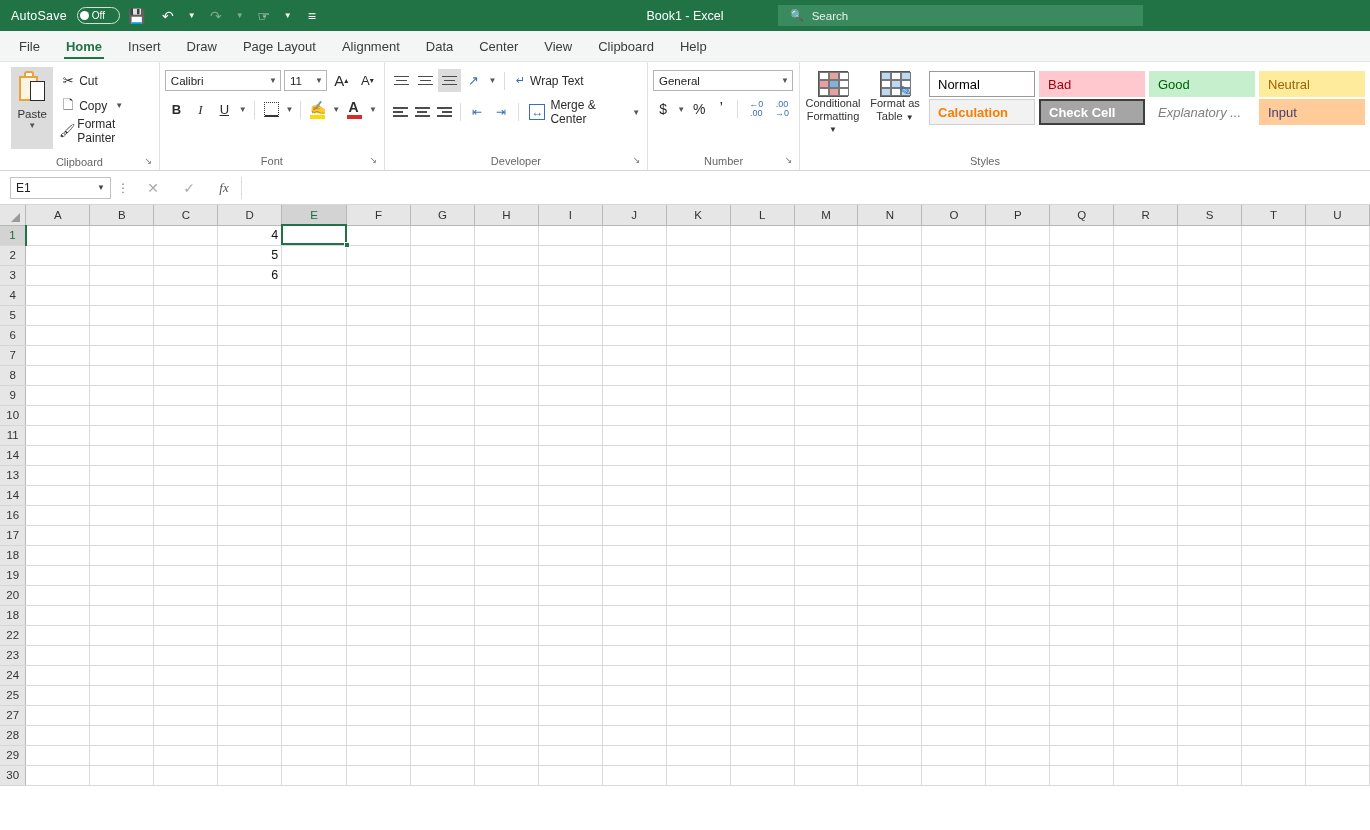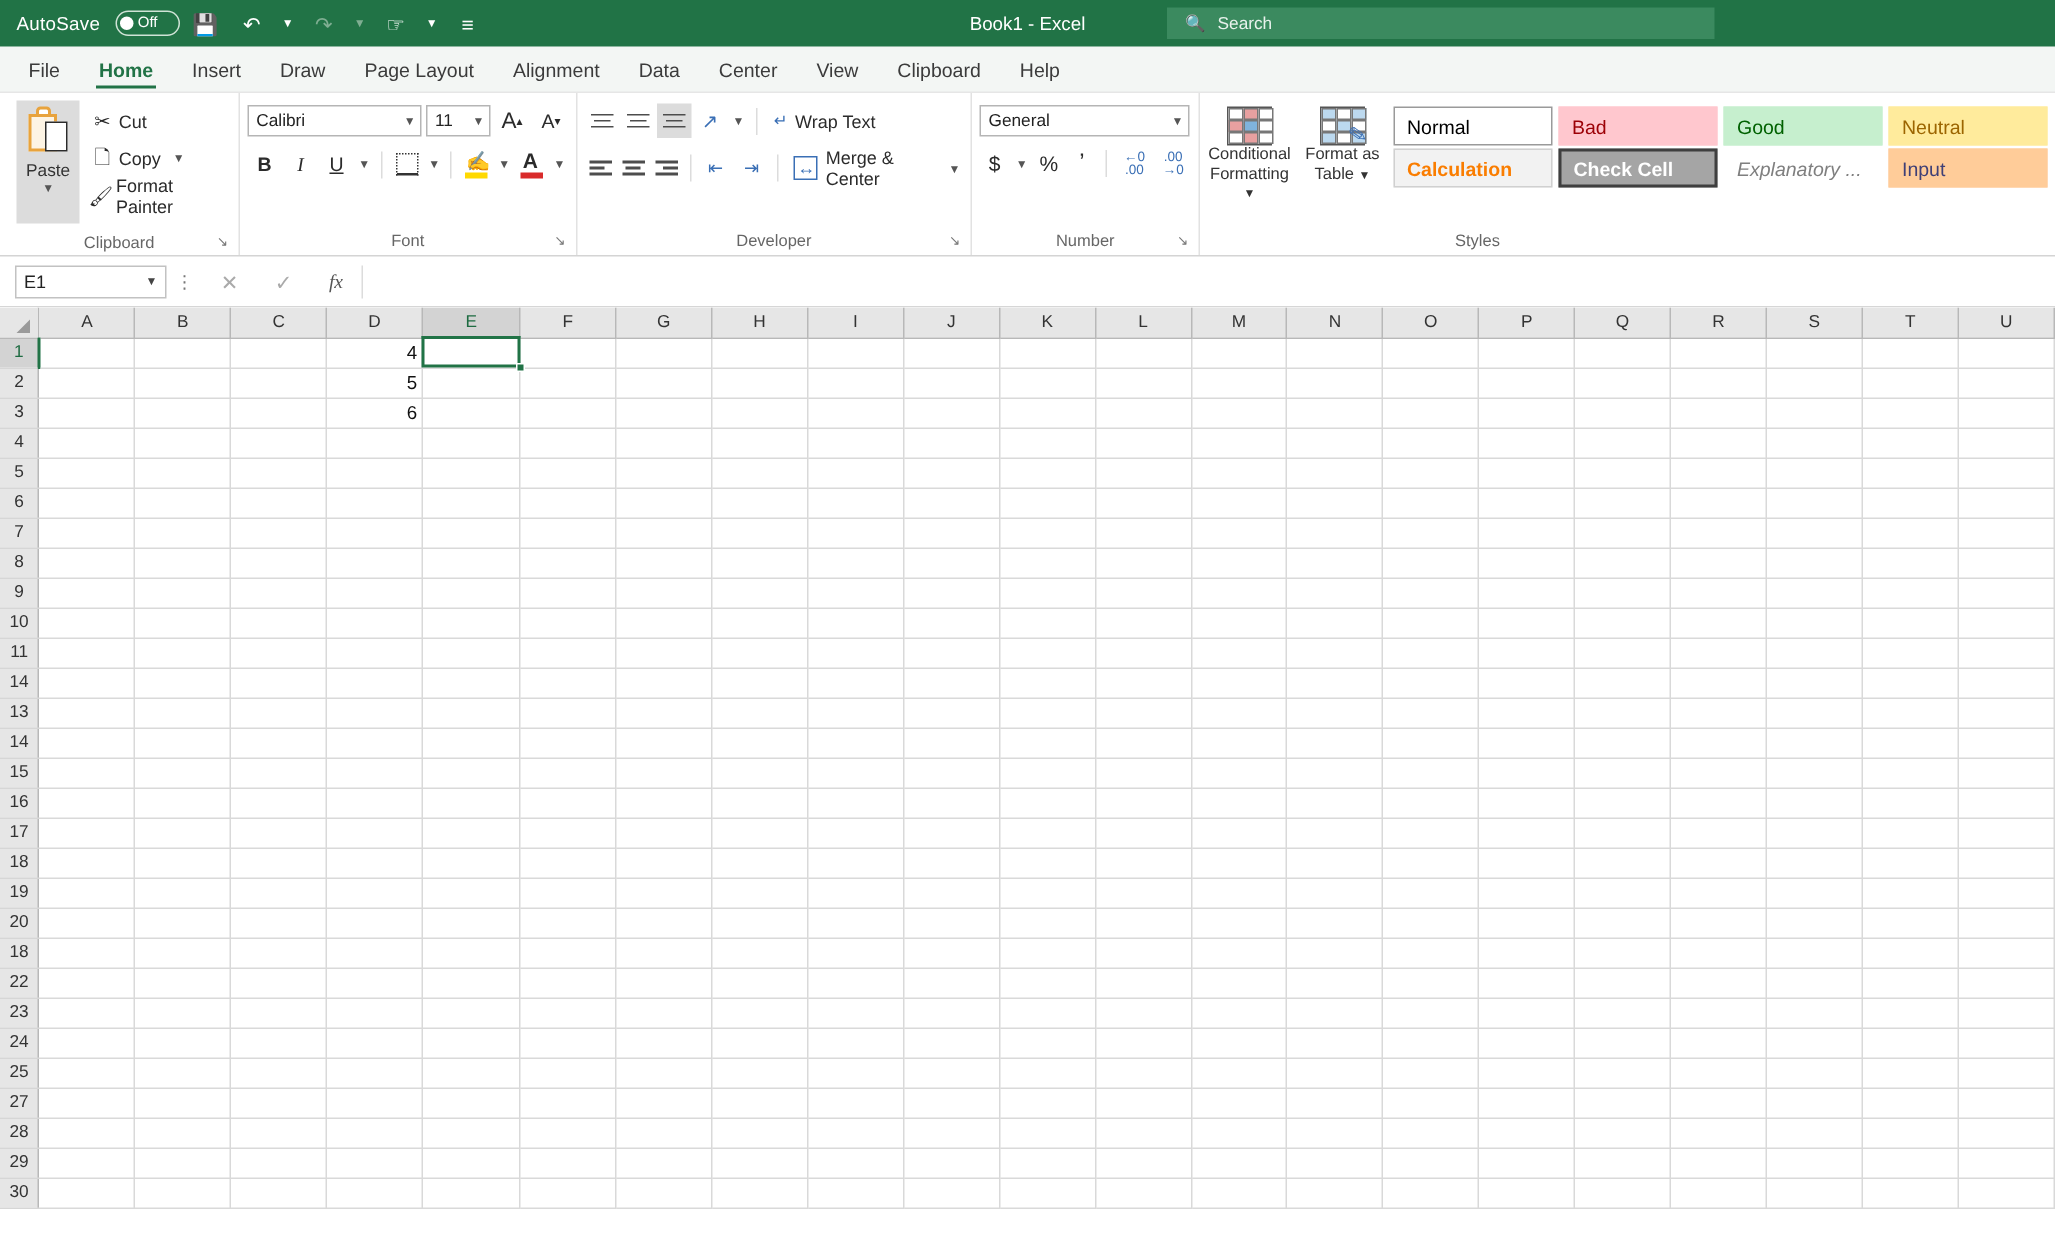--- a/index.html
+++ b/index.html
@@ -900,44 +900,20 @@
           <td class="cell" style="width: 64px;"></td>
           <td class="cell" style="width: 64px;"></td>
           <td class="cell" style="width: 64px;"></td>
           <td class="cell" style="width: 64px;"></td>
           <td class="cell" style="width: 64px;"></td>
           <td class="cell" style="width: 64px;"></td>
           <td class="cell" style="width: 64px;"></td>
           <td class="cell" style="width: 64px;"></td>
         </tr>
         <tr>
-          <th class="rowhead">15</th>
-          <td class="cell" style="width: 64px;"></td>
-          <td class="cell" style="width: 64px;"></td>
-          <td class="cell" style="width: 64px;"></td>
-          <td class="cell" style="width: 64px;"></td>
-          <td class="cell" style="width: 65px;"></td>
-          <td class="cell" style="width: 64px;"></td>
-          <td class="cell" style="width: 64px;"></td>
-          <td class="cell" style="width: 64px;"></td>
-          <td class="cell" style="width: 64px;"></td>
-          <td class="cell" style="width: 64px;"></td>
-          <td class="cell" style="width: 64px;"></td>
-          <td class="cell" style="width: 64px;"></td>
-          <td class="cell" style="width: 64px;"></td>
-          <td class="cell" style="width: 64px;"></td>
-          <td class="cell" style="width: 64px;"></td>
-          <td class="cell" style="width: 64px;"></td>
-          <td class="cell" style="width: 64px;"></td>
-          <td class="cell" style="width: 64px;"></td>
-          <td class="cell" style="width: 64px;"></td>
-          <td class="cell" style="width: 64px;"></td>
-          <td class="cell" style="width: 64px;"></td>
-        </tr>
-        <tr>
           <th class="rowhead">16</th>
           <td class="cell" style="width: 64px;"></td>
           <td class="cell" style="width: 64px;"></td>
           <td class="cell" style="width: 64px;"></td>
           <td class="cell" style="width: 64px;"></td>
           <td class="cell" style="width: 65px;"></td>
           <td class="cell" style="width: 64px;"></td>
           <td class="cell" style="width: 64px;"></td>
           <td class="cell" style="width: 64px;"></td>
           <td class="cell" style="width: 64px;"></td>

